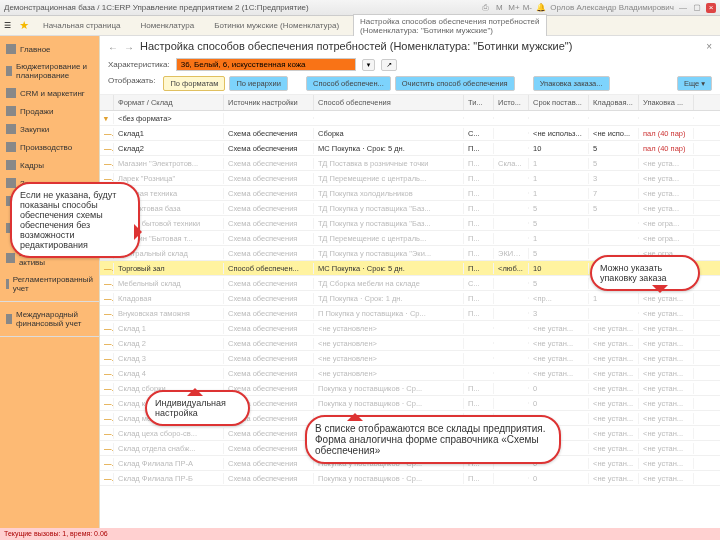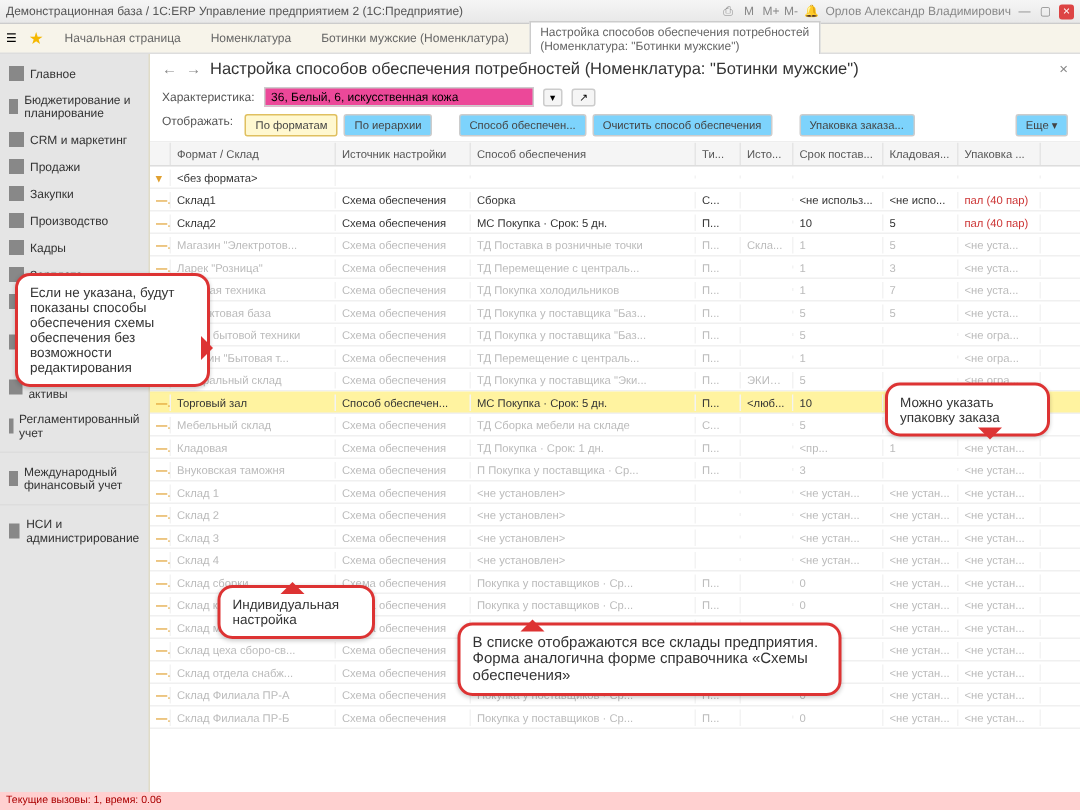--- a/index.html
+++ b/index.html
@@ -11,34 +11,34 @@
 .titlebar .icons span { width: 10px; height: 10px; display: inline-block; text-align: center; line-height: 10px; }
 .close-x { background: #d44; color: #fff; border-radius: 2px; }
 
 .toolbar { height: 20px; background: #f7f4ea; border-bottom: 1px solid #ddd; display: flex; align-items: center; padding: 0 4px; gap: 8px; font-size: 8px; }
 .toolbar .star { color: #f5b800; font-size: 11px; }
 .toolbar .tab { padding: 2px 6px; color: #666; }
 .toolbar .tab.active { background: #fff; border: 1px solid #ccc; border-bottom: none; }
 
 .body { display: flex; height: calc(540px - 16px - 20px - 12px); }
 
-.sidebar { width: 100px; background: #e5e5e5; border-right: 1px solid #e0dcc8; padding: 4px 0; }
+.sidebar { width: 100px; background: #fdba74; border-right: 1px solid #e0dcc8; padding: 4px 0; }
 .sidebar .item { display: flex; align-items: center; padding: 4px 6px; font-size: 8px; color: #333; gap: 4px; cursor: pointer; }
 .sidebar .item .ico { width: 10px; height: 10px; display: inline-block; background: #888; }
 .sidebar .sep { height: 1px; background: #ddd; margin: 4px 0; }
 
 .main { flex: 1; background: #fff; display: flex; flex-direction: column; overflow: hidden; }
 .main-head { padding: 4px 8px; display: flex; align-items: center; gap: 6px; }
 .main-head .nav { color: #888; font-size: 10px; }
 .main-head h1 { font-size: 11px; font-weight: normal; color: #333; flex: 1; }
 .main-head .close { color: #888; font-size: 10px; }
 
 .char-row { display: flex; align-items: center; padding: 2px 8px; gap: 6px; font-size: 8px; }
 .char-row label { color: #555; }
-.char-row .field { border: 1px solid #ccc; padding: 1px 4px; flex: 1; max-width: 180px; background: #ec4899; }
+.char-row .field { border: 1px solid #ccc; padding: 1px 4px; flex: 1; max-width: 180px; background: #f97316; }
 .char-row .btn { border: 1px solid #ccc; padding: 1px 4px; background: #f5f5f5; border-radius: 2px; font-size: 7px; }
 
 .filter-row { display: flex; padding: 3px 8px; gap: 4px; font-size: 8px; border-bottom: 1px solid #eee; }
 .filter-row .lbl { color: #555; margin-right: 4px; }
 .btn2 { border: 1px solid #ccc; padding: 2px 6px; background: #7dd3fc; border-radius: 2px; font-size: 7.5px; color: #444; cursor: pointer; }
 .btn2.active { background: #fff8d0; border-color: #e0c060; }
 .filter-row .spacer { flex: 1; }
 
 .table { flex: 1; overflow: auto; font-size: 7.5px; }
 .thead { display: flex; background: #f5f5f5; border-bottom: 1px solid #ddd; position: sticky; top: 0; }
@@ -56,21 +56,21 @@
 .tr { display: flex; border-bottom: 1px solid #f0f0f0; height: 15px; align-items: center; }
 .td { padding: 1px 4px; border-right: 1px solid #f3f3f3; overflow: hidden; white-space: nowrap; text-overflow: ellipsis; color: #333; }
 .td.dim { color: #bbb; }
 .td.red { color: #c33; }
 .tr.hl .td { background: #fff3a0; }
 .tr.hl { background: #fff3a0; }
 .tr .dash { color: #e0a030; font-weight: bold; }
 
 .status { height: 12px; background: #ffd0d0; font-size: 7px; color: #a00; padding: 0 4px; line-height: 12px; }
 
-.callout { position: absolute; background: #fff; border: 2px solid #d33; border-radius: 10px; padding: 6px 8px; font-size: 9px; color: #333; box-shadow: 0 1px 3px rgba(0,0,0,0.2); z-index: 10; }
+.callout { position: absolute; background: #fff; border: 2px solid #d33; border-radius: 20px; padding: 6px 8px; font-size: 9px; color: #333; box-shadow: 0 1px 3px rgba(0,0,0,0.2); z-index: 10; }
 .callout::after { content: ''; position: absolute; width: 0; height: 0; }
 .c-left { left: 10px; top: 182px; width: 130px; }
 .c-left::after { right: -12px; top: 40px; border: 8px solid transparent; border-left-color: #d33; }
 .c-right { right: 20px; top: 255px; width: 110px; }
 .c-right::after { right: 30px; bottom: -12px; border: 8px solid transparent; border-top-color: #d33; }
 .c-mid { left: 145px; top: 390px; width: 105px; }
 .c-mid::after { top: -12px; left: 40px; border: 8px solid transparent; border-bottom-color: #d33; }
 .c-bot { left: 305px; top: 415px; width: 256px; font-size: 10px; }
 .c-bot::after { top: -12px; left: 40px; border: 8px solid transparent; border-bottom-color: #d33; }
 </style>
@@ -153,24 +153,20 @@
     <div class="item">
         <span class="ico"></span>
         <span>Регламентированный учет</span>
       </div>
     <div class="sep"></div>
     <div class="item">
         <span class="ico"></span>
         <span>Международный финансовый учет</span>
       </div>
     <div class="sep"></div>
-    <div class="item">
-        <span class="ico"></span>
-        <span>НСИ и администрирование</span>
-      </div>
   </div>
 
   <div class="main">
     <div class="main-head">
       <span class="nav">←</span>
       <span class="nav">→</span>
       <h1>Настройка способов обеспечения потребностей (Номенклатура: "Ботинки мужские")</h1>
       <span class="close">×</span>
     </div>
 

